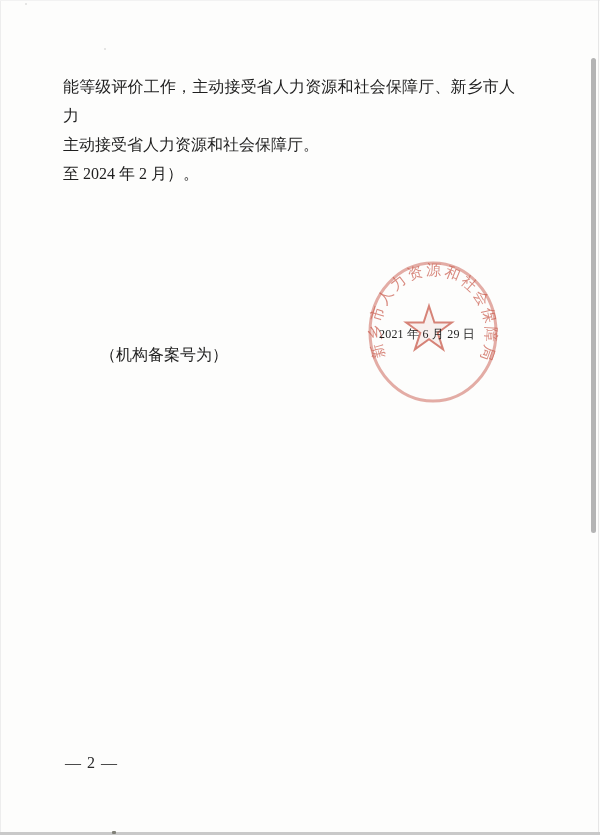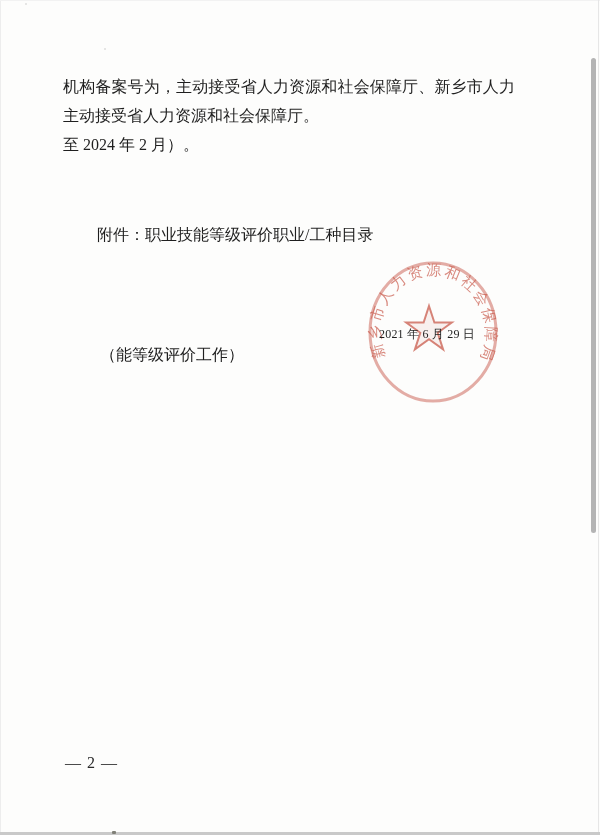--- a/index.html
+++ b/index.html
@@ -81,39 +81,38 @@
     position:absolute;left:591px;top:58px;width:5px;height:475px;
     background:var(--scrollbar-color);border-radius:3px;
   }
 </style>
 </head>
 <body>
 
 <div class="page">
 
   <div class="body-text">
-    <p class="justify">机构备案号为，主动接受省人力资源和社会保障厅、新乡市人力</p>
+    <p class="justify">能等级评价工作，主动接受省人力资源和社会保障厅、新乡市人力</p>
     <p>主动接受省人力资源和社会保障厅。</p>
     <p>至 2024 年 2 月）。</p>
   </div>
 
-  <p class="attachment">附件：职业技能等级评价职业/工种目录</p>
 
   <svg class="seal" width="142" height="150" viewBox="0 0 142 150" xmlns="http://www.w3.org/2000/svg">
     <ellipse class="seal-ring" cx="70" cy="76" rx="63" ry="69"></ellipse>
     <path id="sealTextArc" d="M 24.1 104.5 A 53 57 0 1 1 115.9 104.5" fill="none"></path>
     <text class="seal-text">
       <textPath href="#sealTextArc" startOffset="4">新乡市人力资源和社会保障局</textPath>
     </text>
     <path class="seal-star" transform="translate(66,74)" d="M 0,-24 L 5.4,-7.4 L 22.8,-7.4 L 8.7,2.8 L 14.1,19.4 L 0,9.2 L -14.1,19.4 L -8.7,2.8 L -22.8,-7.4 L -5.4,-7.4 Z"></path>
   </svg>
 
   <p class="date">2021 年 6 月 29 日</p>
 
-  <p class="disclosure">（能等级评价工作）</p>
+  <p class="disclosure">（机构备案号为）</p>
 
   <p class="page-number">— 2 —</p>
 
   <div class="edge-left"></div>
   <div class="edge-top"></div>
   <div class="edge-right"></div>
   <div class="edge-bottom"></div>
   <div class="speck-a"></div>
   <div class="speck-b"></div>
   <div class="speck-c"></div>

